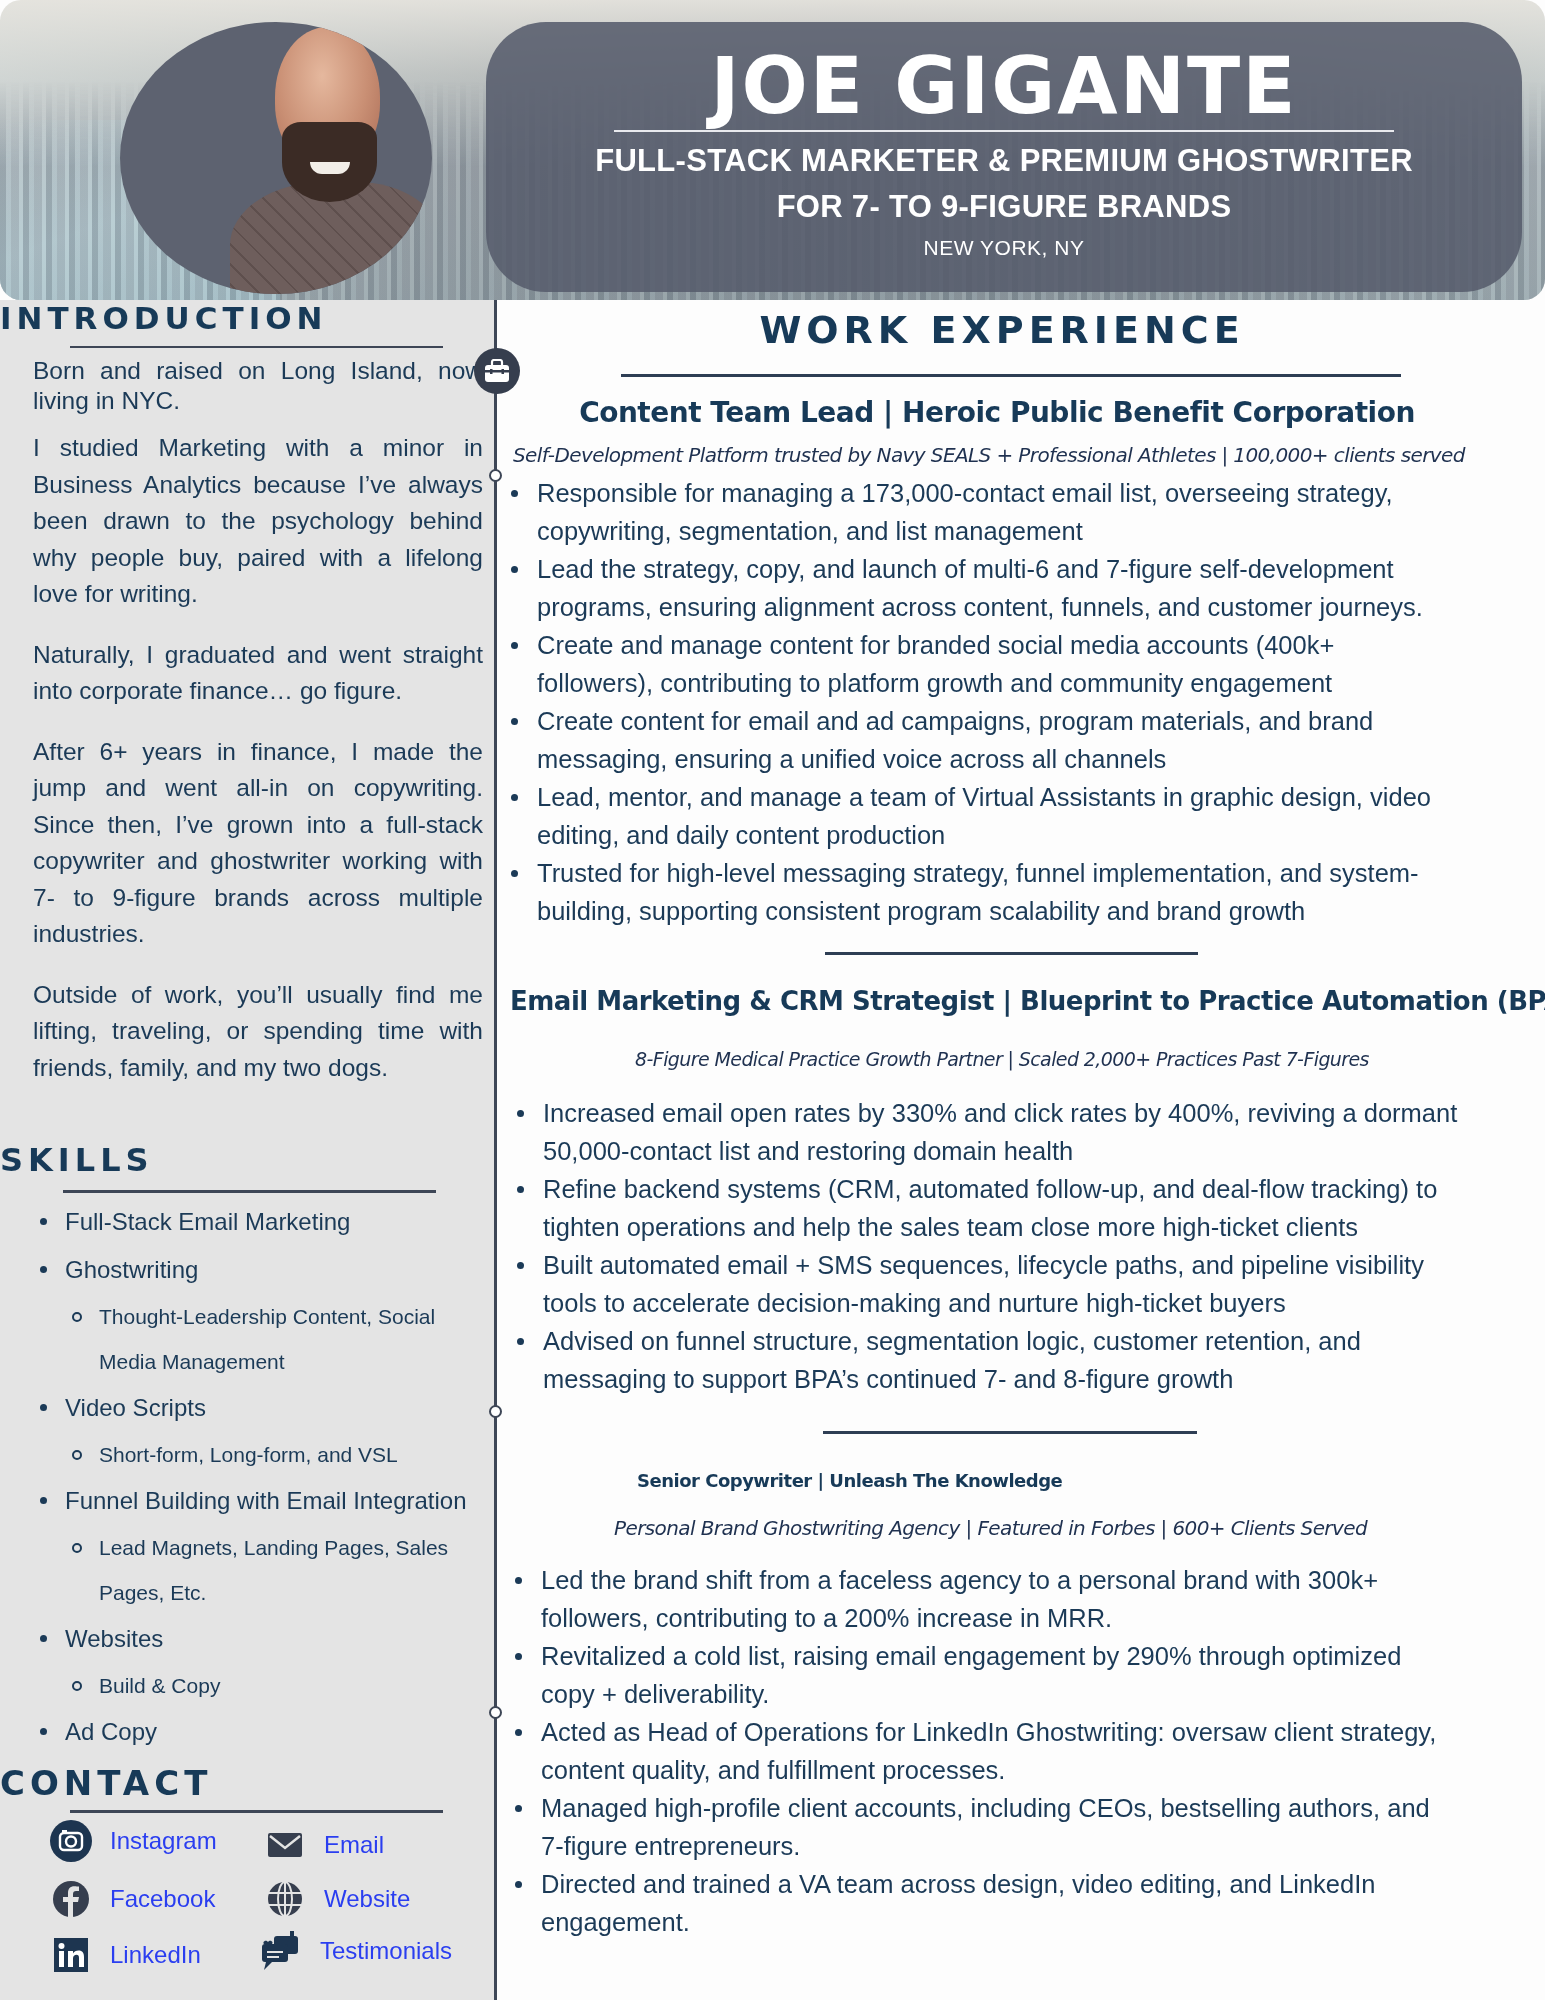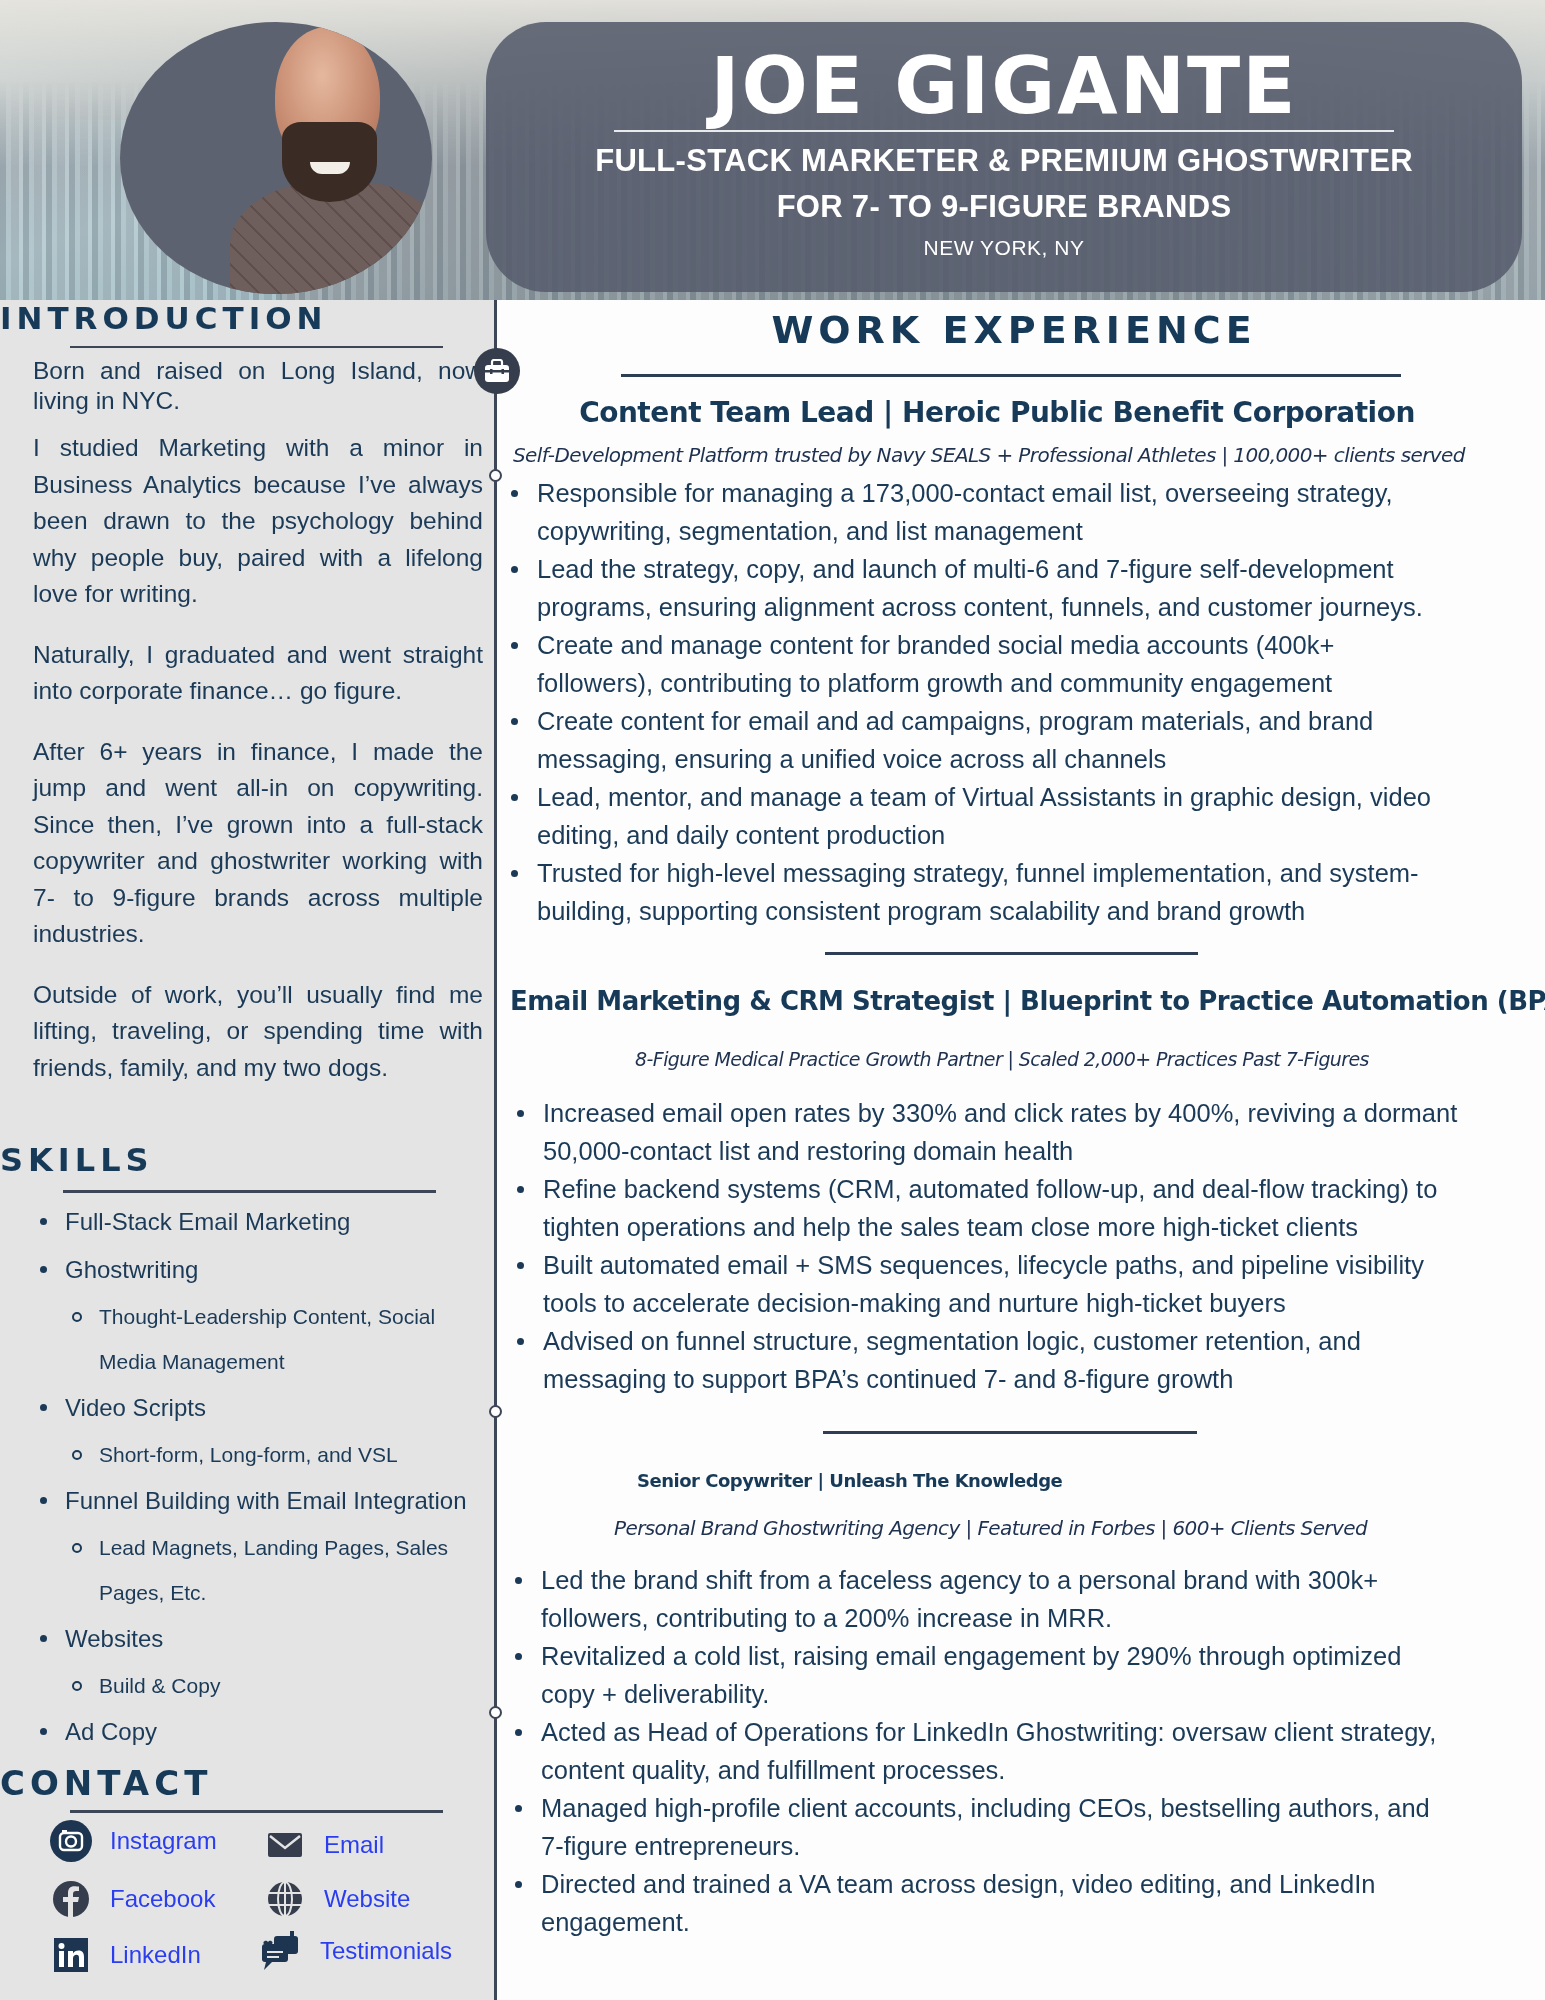--- a/index.html
+++ b/index.html
@@ -5,20 +5,21 @@
   * { box-sizing: border-box; margin: 0; padding: 0; }
   html, body { width: 1545px; height: 2000px; overflow: hidden; background: #fdfdfd; }
   body { font-family: "Liberation Sans", sans-serif; color: #1b3a57; position: relative; }
 
   
   .header {
     position: absolute; left: 0; top: 0; width: 1545px; height: 300px; overflow: hidden;
     background:
       linear-gradient(180deg, rgba(230,228,222,0.95) 0%, rgba(215,214,208,0.6) 25%, rgba(170,180,186,0.45) 55%, rgba(150,170,176,0.55) 100%),
       linear-gradient(90deg, #c9d6da 0%, #a9b6bb 20%, #8f9aa1 35%, #7f8890 55%, #8a949a 75%, #b4c3c8 100%);
+    border-radius: 21px;
   }
   .header .skyline {
     position: absolute; left: 0; right: 0; bottom: 0; height: 220px;
     background:
       repeating-linear-gradient(90deg, rgba(90,95,105,0.35) 0 6px, rgba(160,165,170,0.25) 6px 11px, rgba(120,120,128,0.3) 11px 19px, rgba(190,190,190,0.2) 19px 23px);
     -webkit-mask-image: linear-gradient(180deg, transparent 0%, #000 40%);
             mask-image: linear-gradient(180deg, transparent 0%, #000 40%);
   }
   .header .river {
     position: absolute; left: 0; bottom: 0; width: 280px; height: 180px;
@@ -258,21 +259,21 @@
   <svg width="26" height="24" viewBox="0 0 26 24">
       <path d="M8 6 V3 a2 2 0 0 1 2-2 h6 a2 2 0 0 1 2 2 V6" fill="none" stroke="#fff" stroke-width="2.2"></path>
       <rect x="1" y="6" width="24" height="17" rx="3" fill="#fff"></rect>
       <rect x="1" y="11" width="24" height="2.5" fill="#363e4e"></rect>
       <rect x="6" y="10" width="2.5" height="5" fill="#363e4e"></rect>
       <rect x="17.5" y="10" width="2.5" height="5" fill="#363e4e"></rect>
     </svg>
 </div>
 
 <div class="main">
-  <div class="main-heading" style="left:12px; width:1010px;">WORK EXPERIENCE</div>
+  <div class="main-heading" style="left:0; width:1010px;">WORK EXPERIENCE</div>
   <div class="main-rule" style="left:124px; top:74px; width:780px;"></div>
 
   <div class="job-title" style="left:0; top:96px; width:1000px; text-align:center; font-size:28px;">Content Team Lead | Heroic Public Benefit Corporation</div>
   <div class="job-sub" style="left:16px; top:143px; font-size:20px;">Self-Development Platform trusted by Navy SEALS + Professional Athletes |  100,000+ clients served</div>
   <ul class="bullets" style="left:8px; top:174px; width:1030px;">
     <li><span>Responsible for managing a 173,000-contact email list, overseeing strategy,</span><br><span>copywriting, segmentation, and list management</span></li>
     <li><span>Lead the strategy, copy, and launch of multi-6 and 7-figure self-development</span><br><span>programs, ensuring alignment across content, funnels, and customer journeys.</span></li>
     <li><span>Create and manage content for branded social media accounts (400k+</span><br><span>followers), contributing to platform growth and community engagement</span></li>
     <li><span>Create content for email and ad campaigns, program materials, and brand</span><br><span>messaging, ensuring a unified voice across all channels</span></li>
     <li><span>Lead, mentor, and manage a team of Virtual Assistants in graphic design, video</span><br><span>editing, and daily content production</span></li>

